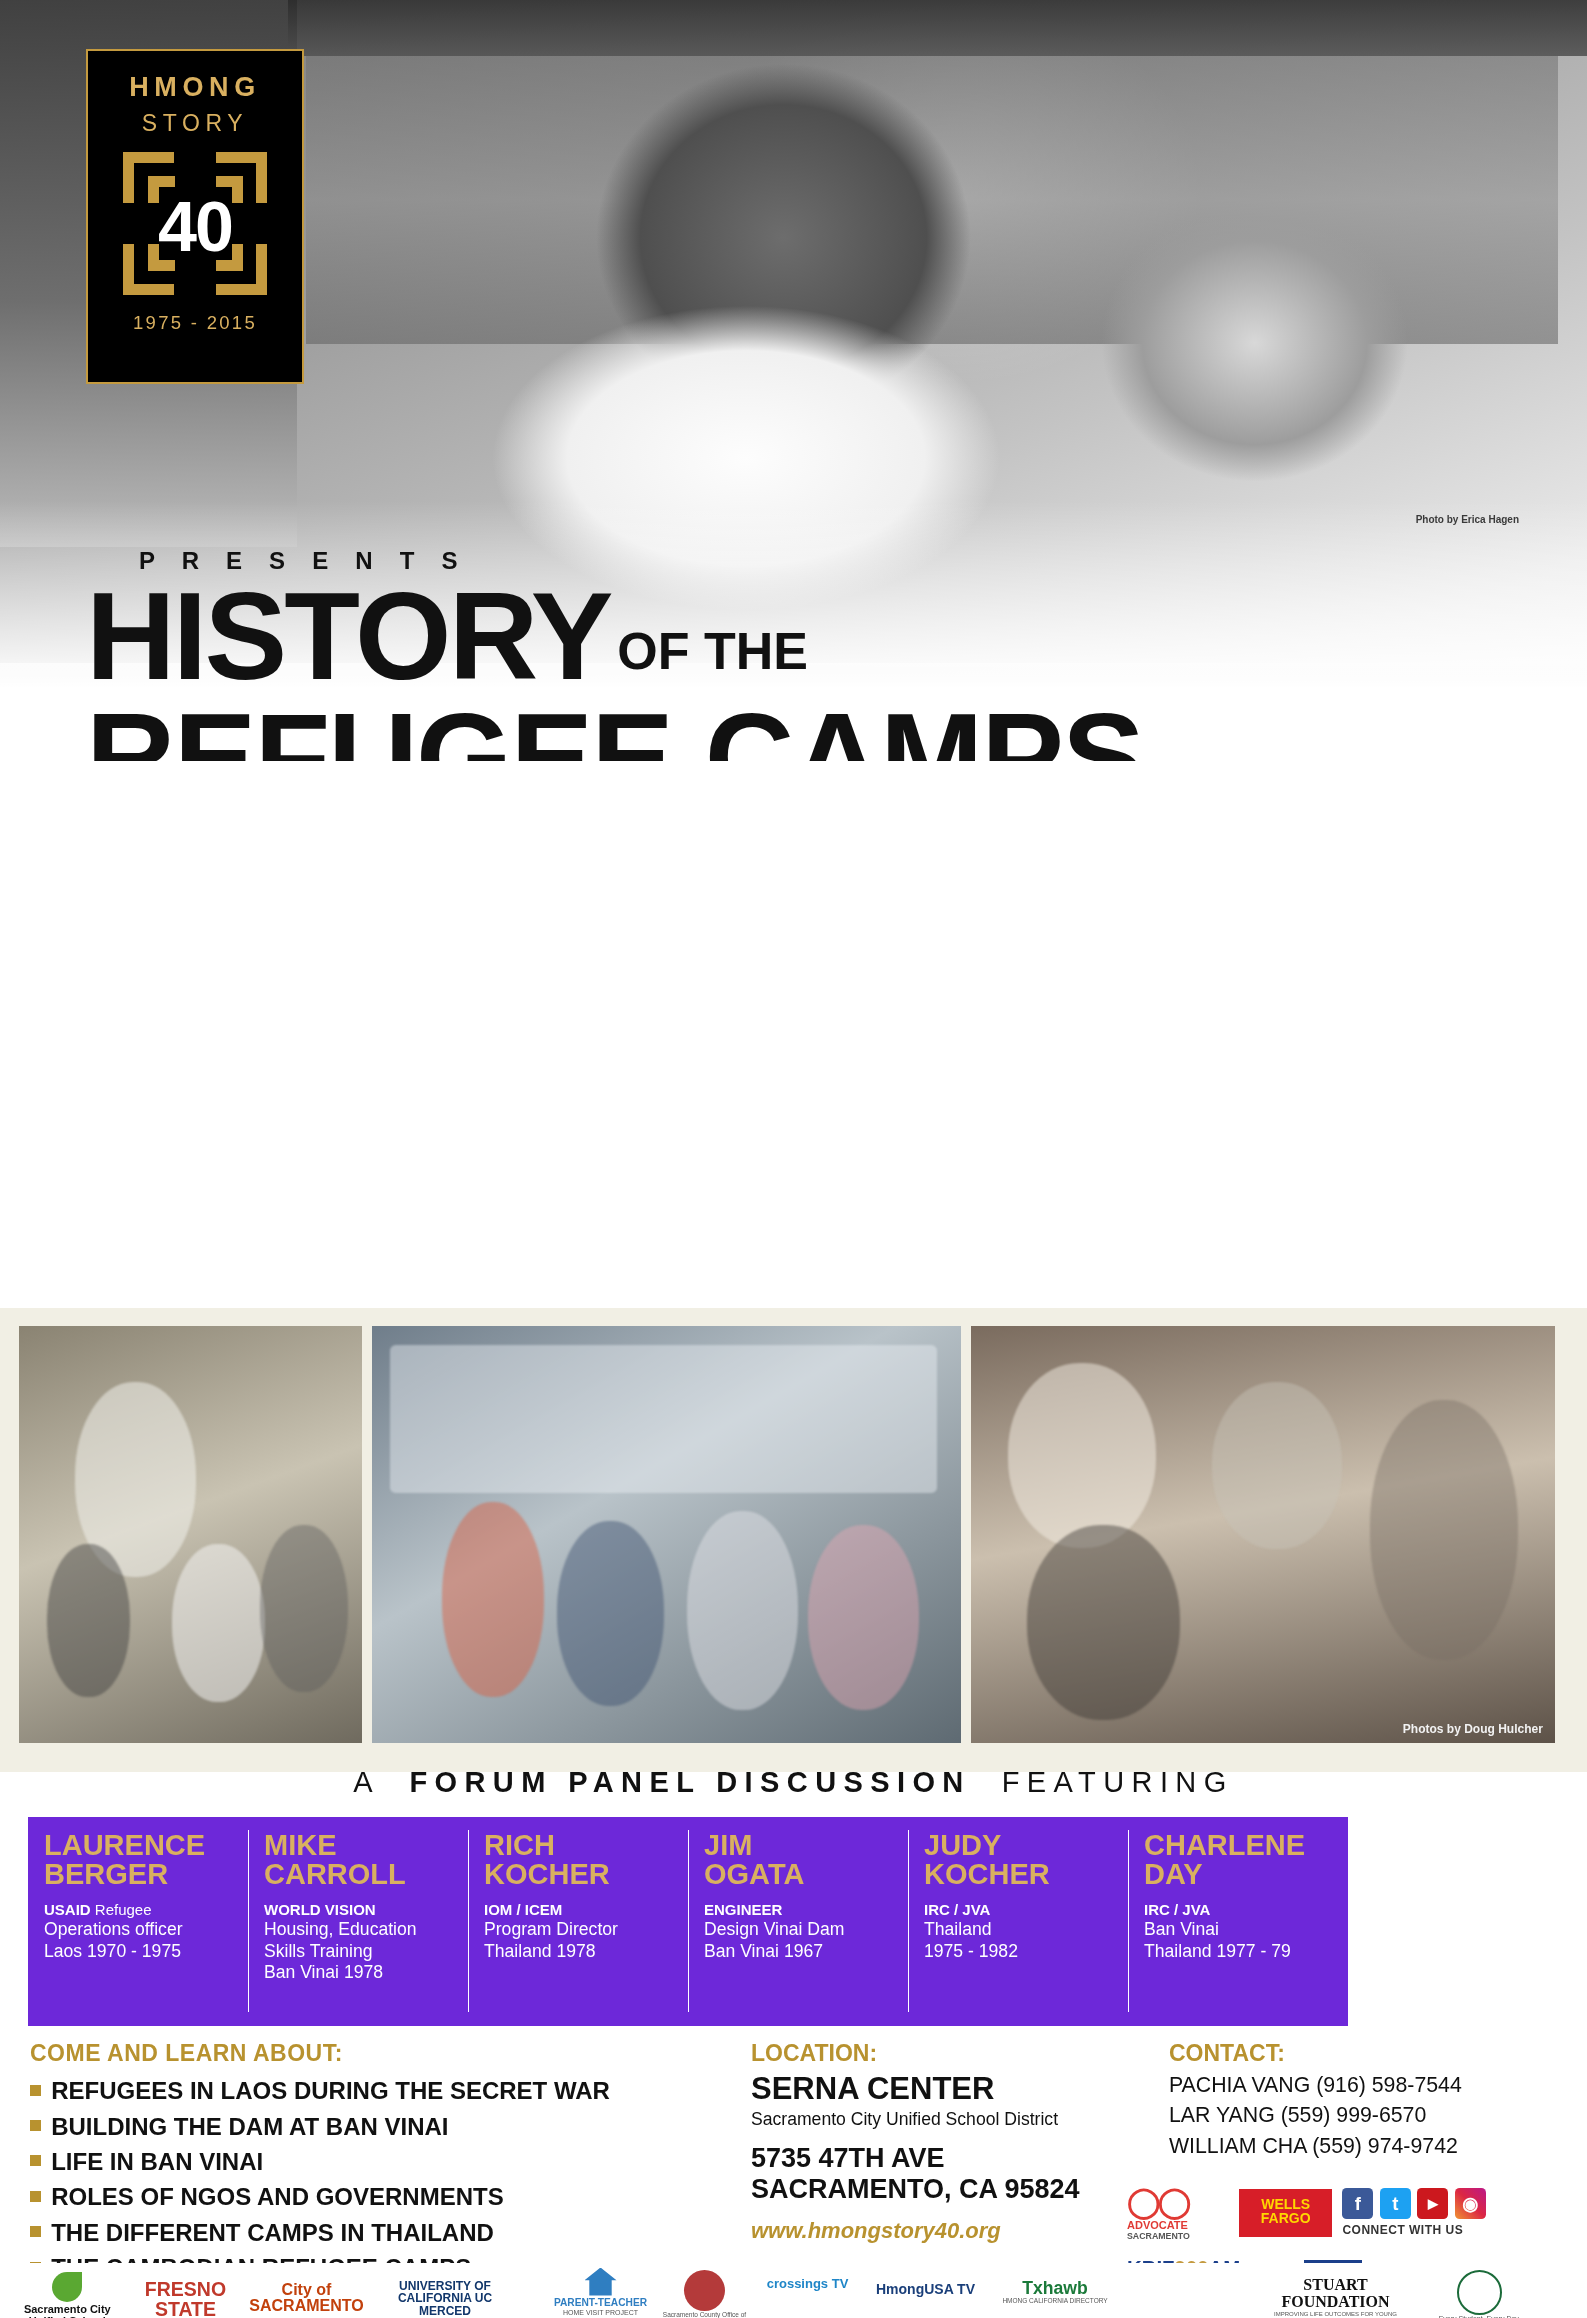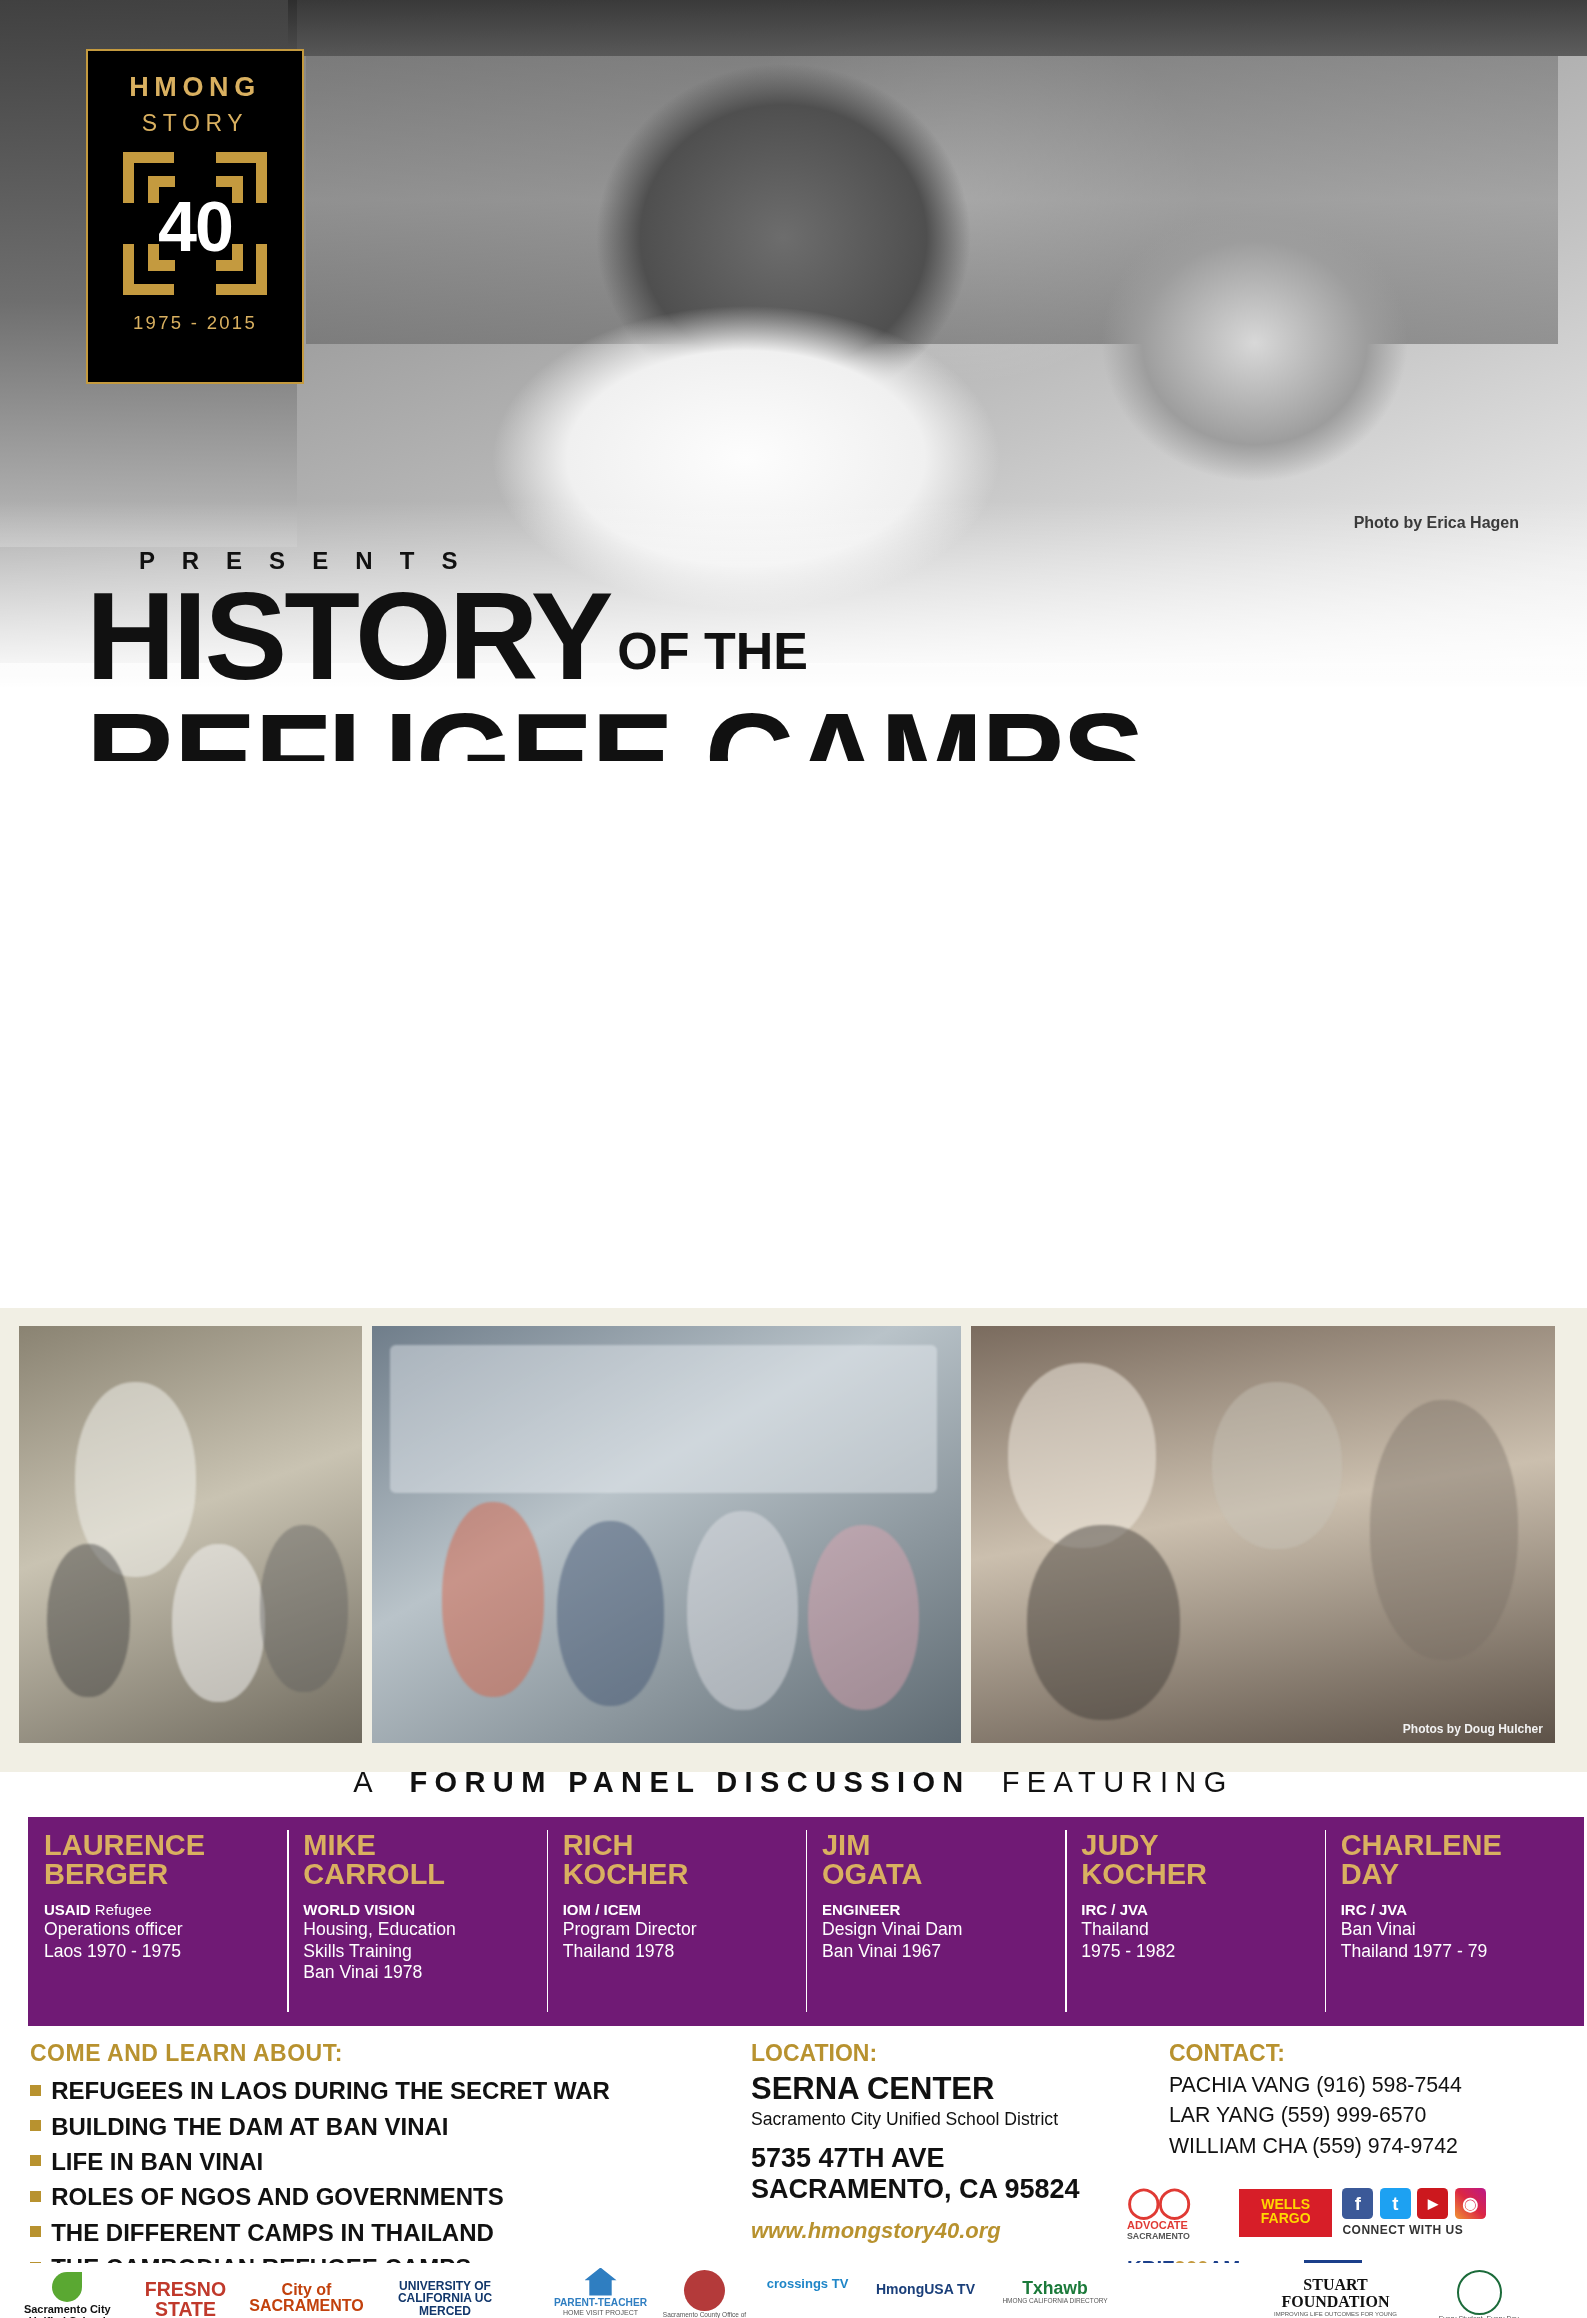--- a/index.html
+++ b/index.html
@@ -58,21 +58,21 @@
   .logo-hmong { color:#d9b060; font-size: 27px; letter-spacing: 5.6px; font-weight: 700; }
   .logo-story { color:#d9b060; font-size: 23px; letter-spacing: 5.6px; font-weight: 400; margin-top: 6.5px; }
   .logo-motif { position: relative; width: 153px; height: 153px; margin-top: 10.2px; }
   .logo-motif .m { position:absolute; background:#c49a3f; }
   .logo-40 { position:absolute; left:0; top:40px; width:153px; text-align:center;
              color:#fff; font-size:70px; font-weight:700; letter-spacing:-1.9px; z-index:3;}
   .logo-years { color:#d9b060; font-size:18.5px; letter-spacing:2.3px; margin-top:12px; }
 
   .photo-credit-hero {
     position:absolute; right:68px; top:514px;
-    font-size:16px; color:#3a3a3a; font-weight:700;
+    font-size:10px; color:#3a3a3a; font-weight:700;
   }
 
   .presents {
     position:absolute; left:139px; top:547px;
     font-size:24px; letter-spacing:10.2px; font-weight:700; color:#111;
   }
 
   .title-wrap { position:absolute; left:86px; top:579px; width:1206px; }
   .title-line1 { display:flex; align-items:flex-end; }
   .t-history { font-size:124px; font-weight:800; letter-spacing:-2.8px; line-height:.92; }
@@ -90,21 +90,21 @@
   .credit-strip { position:absolute; right:12px; bottom:7.4px; font-size:12px; color:#f2f2f2; font-weight:700; }
 
   
   .forum-head {
     position:absolute; left:0; top:1766px; width:1587px; text-align:center;
     font-size:29px; letter-spacing:7.4px; color:#111;
   }
   .forum-head b { font-weight:800; letter-spacing:7.4px; }
 
   
-  .panel-band { position:absolute; left:28px; top:1817px; width:1556px; height:209px; background:#701a75; display:flex; }
+  .panel-band { position:absolute; left:28px; top:1817px; width:1320px; height:209px; background:#6d28d9; display:flex; }
   .panelist { flex:1; padding:14px 12px 0 16px; position:relative; color:#fff; }
   .panelist + .panelist::before {
     content:""; position:absolute; left:0; top:13px; width:1.4px; height:182px; background:#ffffff;
   }
   .p-name { color:#d9b060; font-size:29px; font-weight:800; line-height:1.0; letter-spacing:0px; }
   .p-role { font-size:15px; font-weight:800; margin-top:12px; line-height:1.22; }
   .p-role span { font-weight:400; }
   .p-meta { font-size:17.6px; font-weight:400; line-height:1.22; }
 
   

